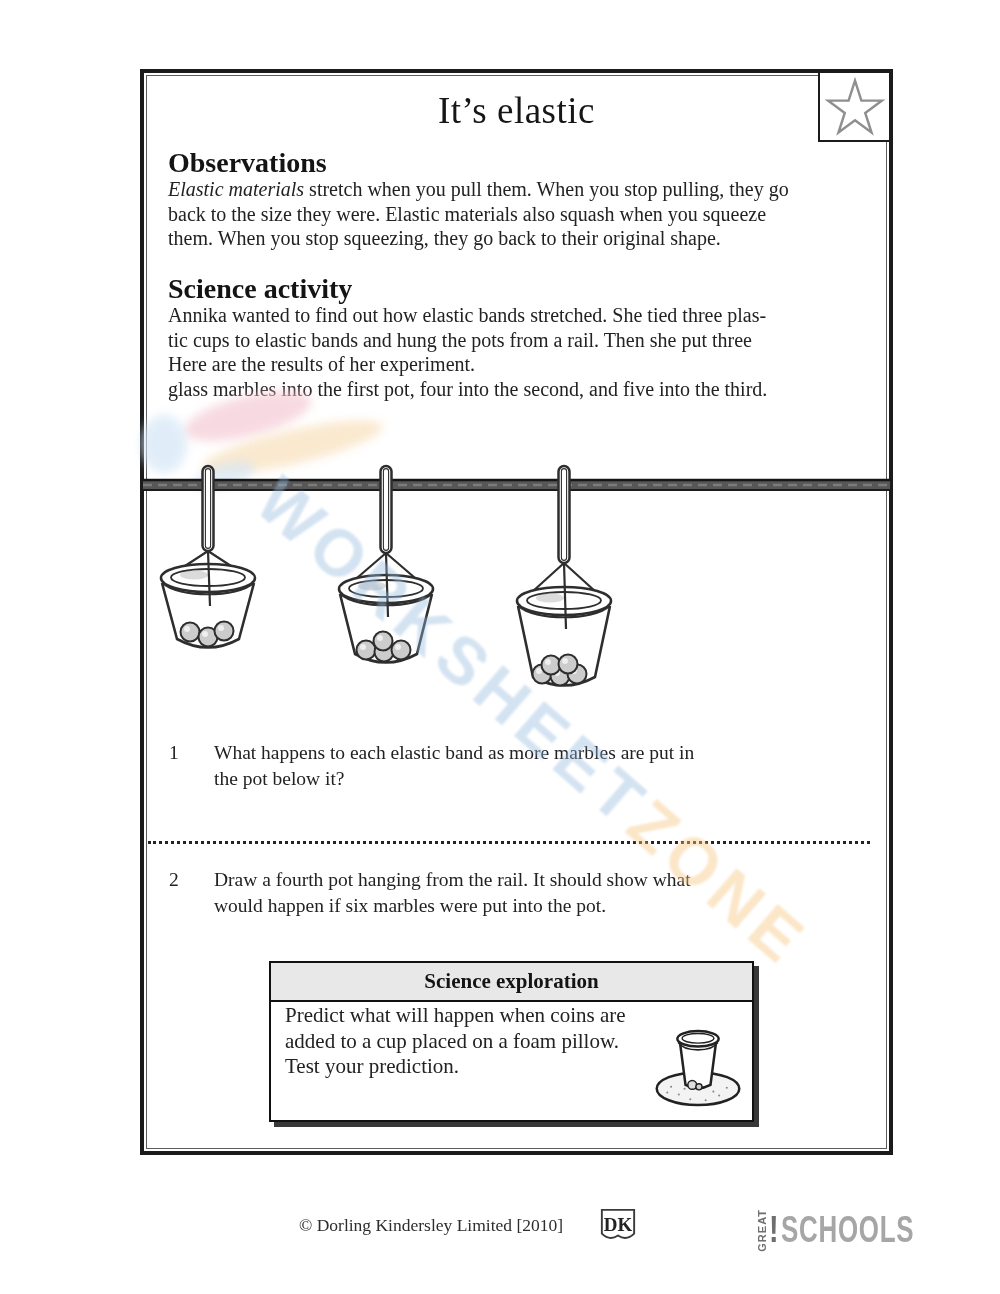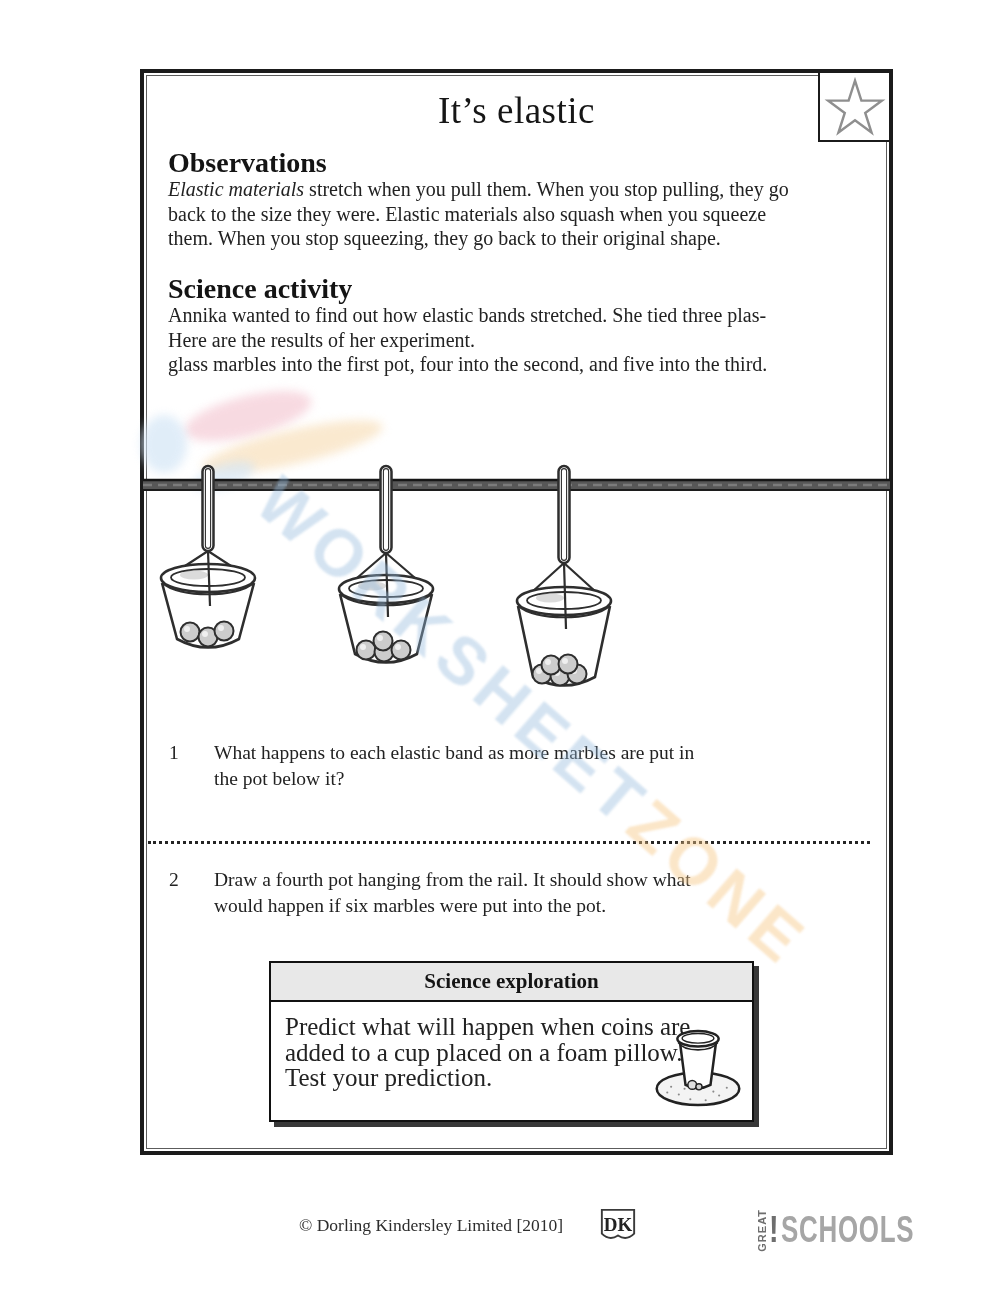--- a/index.html
+++ b/index.html
@@ -31,21 +31,21 @@
   .dotted-rule{position:absolute;left:4px;top:768px;width:722px;height:0;border-top:3px dotted #242424;}
   .explo-box{
     position:absolute;left:125px;top:888px;width:485px;height:161px;
     border:2px solid #111;box-sizing:border-box;background:#fff;
     box-shadow:5px 5px 0 rgba(45,45,45,0.95);z-index:2;
   }
   .explo-head{
     height:37px;line-height:37px;background:#e8e8e8;border-bottom:2px solid #111;
     text-align:center;font-weight:bold;font-size:21px;color:#141414;
   }
-  .explo-body{position:relative;padding:12px 14px;font-size:25px;line-height:25.5px;color:#222;height:104px;box-sizing:content-box;}
+  .explo-body{position:relative;padding:1px 14px;font-size:21px;line-height:25.5px;color:#222;height:104px;box-sizing:content-box;}
   .explo-body .line{white-space:nowrap;}
   .cup-illustration{position:absolute;right:6px;top:6px;}
   
   .pots-svg{position:absolute;left:-1px;top:383px;z-index:1;}
   
   .watermark{
     position:absolute;left:292px;top:462px;transform:rotate(41deg);transform-origin:0 0;
     font-family:"Liberation Sans","DejaVu Sans",sans-serif;font-weight:bold;
     font-size:66px;letter-spacing:7px;white-space:nowrap;z-index:3;
     pointer-events:none;filter:blur(1.2px);
@@ -100,20 +100,21 @@
   <div class="sec-head" style="left:24px;top:74px;">Observations</div>
   <div class="body-text" style="left:24px;top:104px;width:712px;">
     <div class="line"><i>Elastic materials</i><span> stretch when you pull them. When you stop pulling, they go</span></div>
     <div class="line">back to the size they were. Elastic materials also squash when you squeeze</div>
     <div class="line">them. When you stop squeezing, they go back to their original shape.</div>
   </div>
 
   <div class="sec-head" style="left:24px;top:200px;">Science activity</div>
   <div class="body-text" style="left:24px;top:230px;width:712px;">
     <div class="line">Annika wanted to find out how elastic bands stretched. She tied three plas-</div>
+    <div class="line">tic cups to elastic bands and hung the pots from a rail. Then she put three</div>
     <div class="line">Here are the results of her experiment.</div>
     <div class="line">glass marbles into the first pot, four into the second, and five into the third.</div>
   </div>
 
   <svg class="pots-svg" id="pots-svg" width="747" height="266" viewBox="0 0 747 266">
       <rect x="0" y="24" width="747" height="10" fill="#575757"></rect>
       <line x1="0" y1="24" x2="747" y2="24" stroke="#161616" stroke-width="2.6"></line>
       <line x1="0" y1="34" x2="747" y2="34" stroke="#1c1c1c" stroke-width="2"></line>
       <line x1="0" y1="29" x2="747" y2="29" stroke="#7b7b7b" stroke-width="2.4" stroke-dasharray="9 6"></line>
       <rect x="59.5" y="10" width="11" height="85" rx="5.5" fill="#fff" stroke="#2e2e2e" stroke-width="2.5"></rect>

